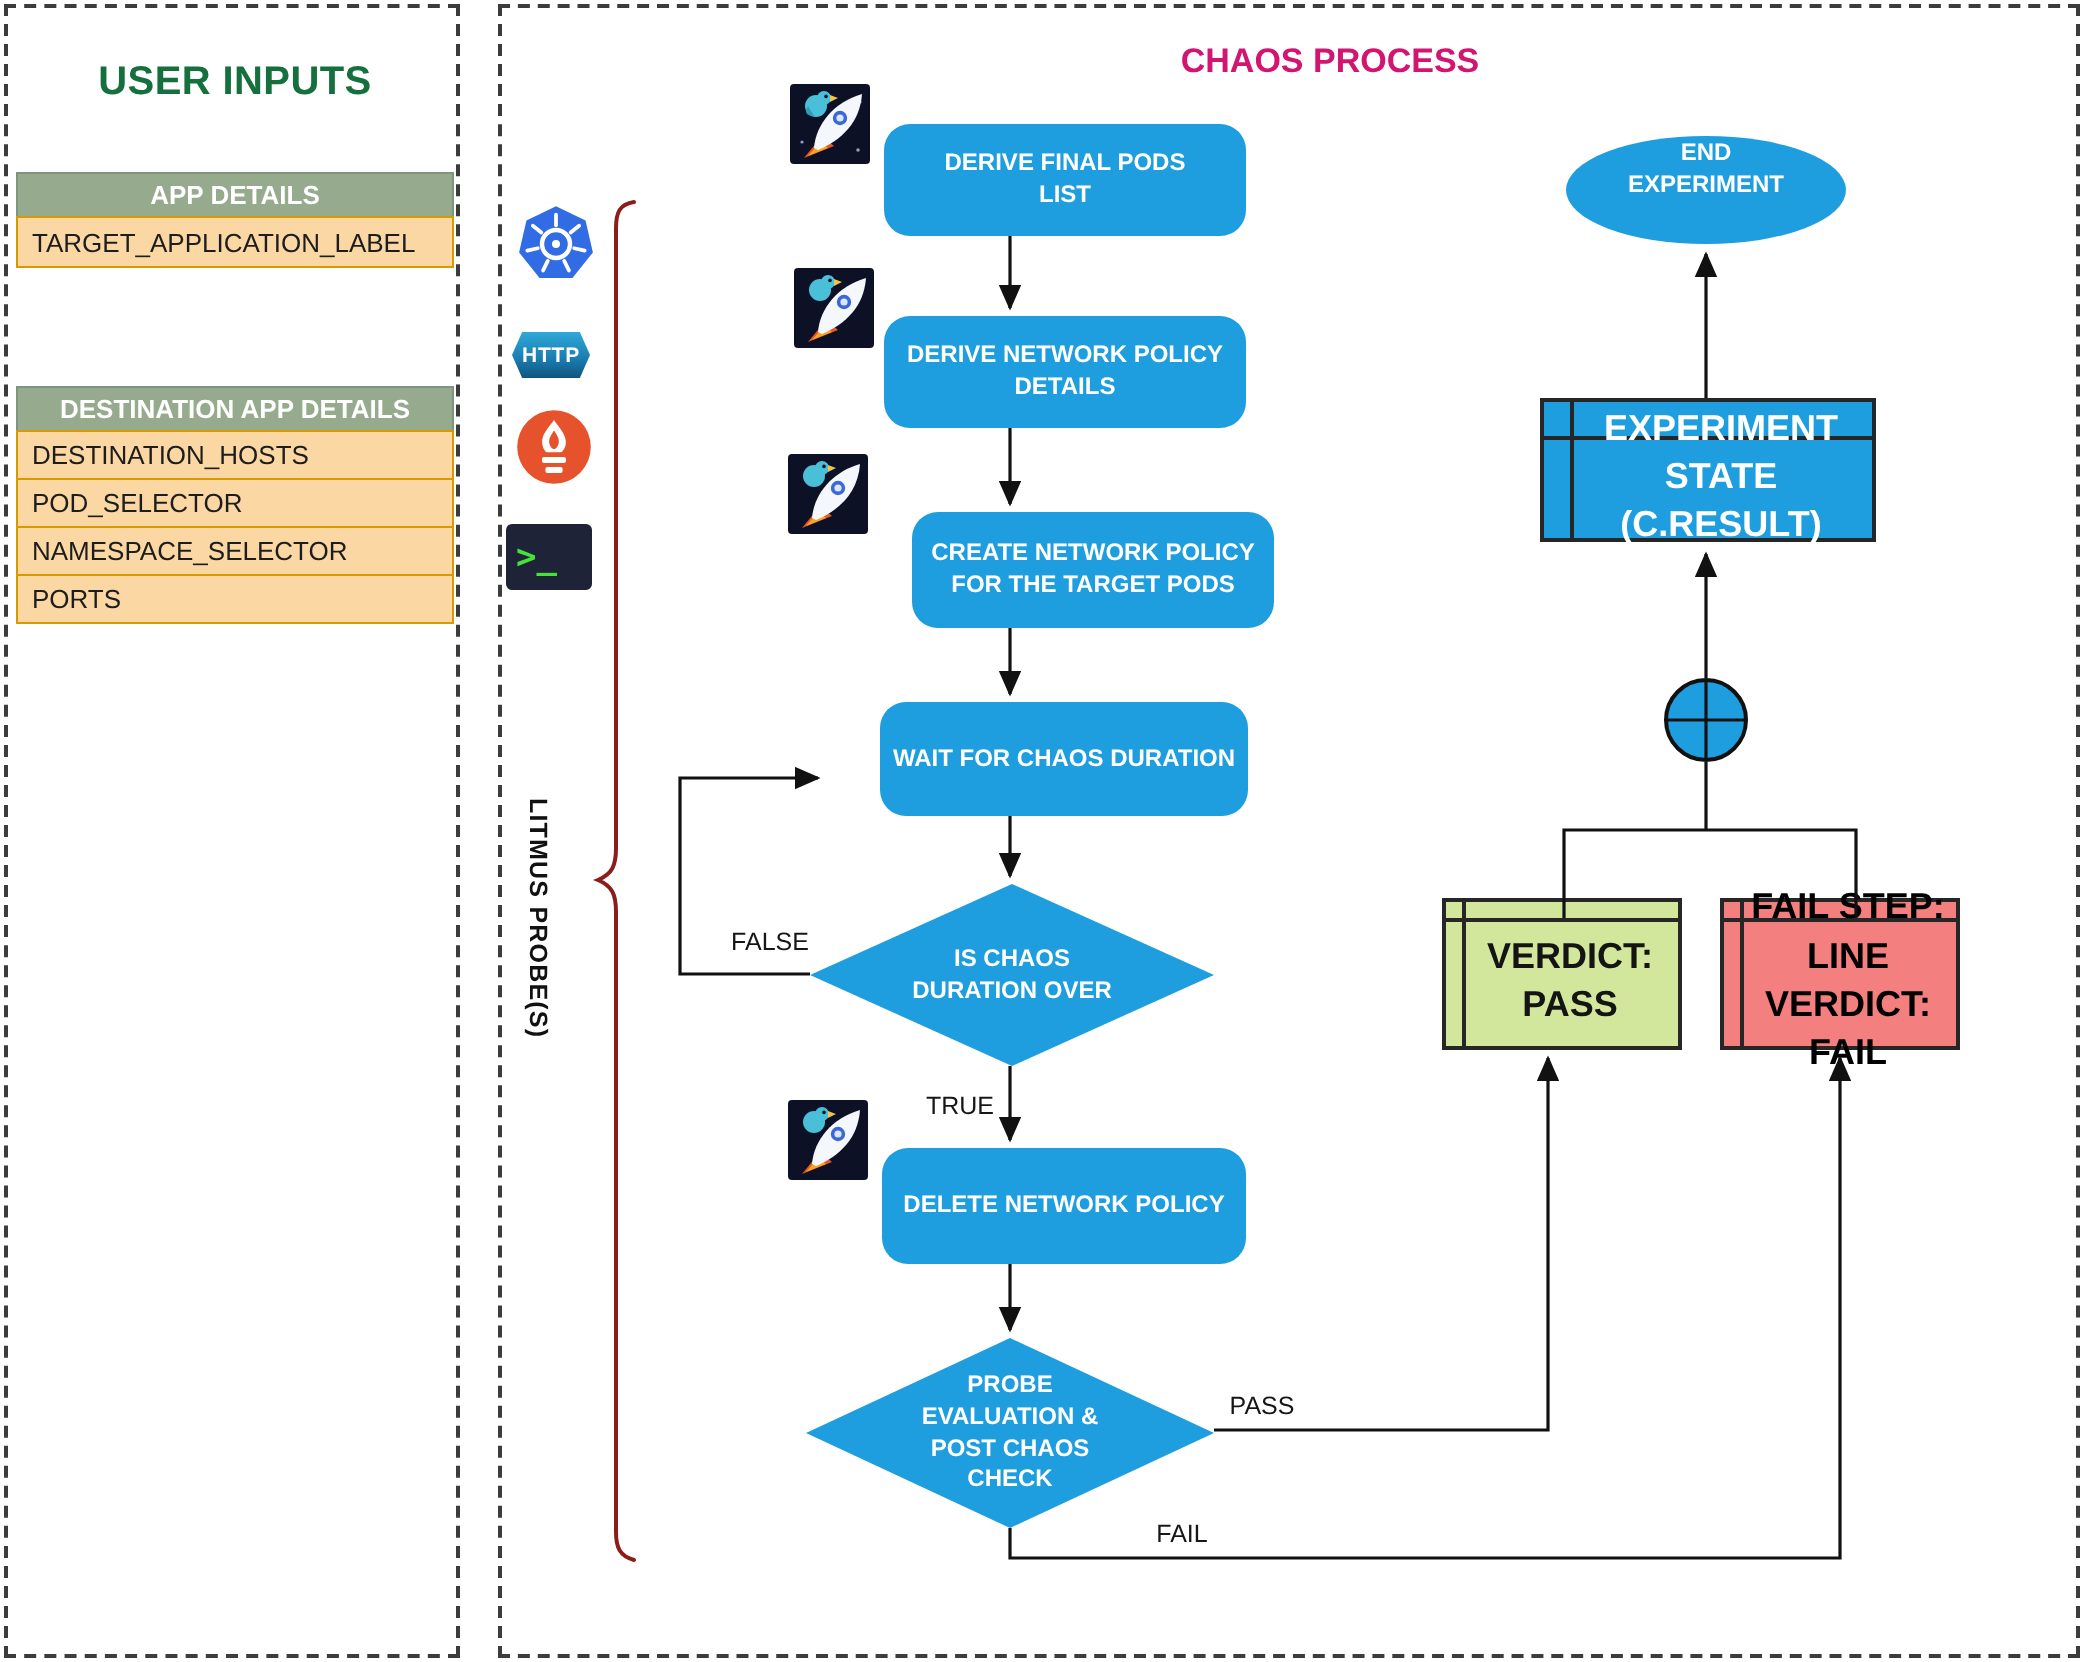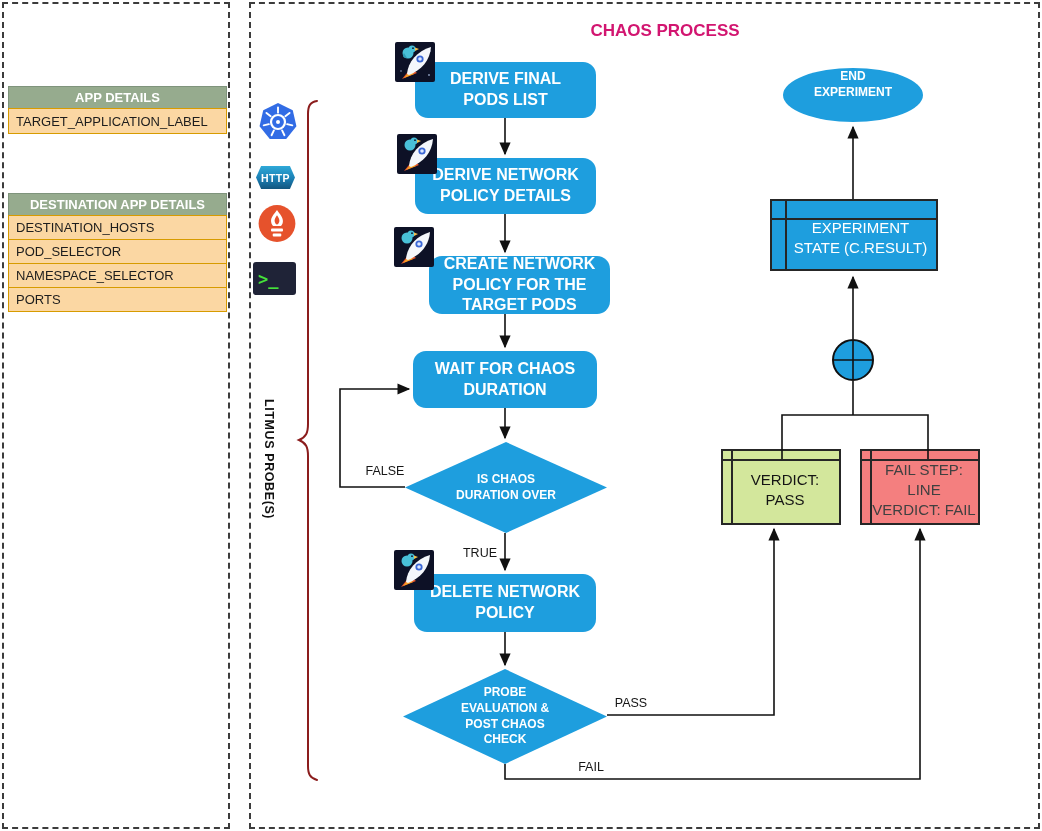--- a/index.html
+++ b/index.html
@@ -25,44 +25,44 @@
   .utable .trow {
     height:26px; margin-top:-1px; background:#fbd7a3; border:1px solid #d79b00;
     color:#1d1d1d; font-size:13px; display:flex; align-items:center; padding-left:7px;
   }
   .t-app  { top:86px; }
   .t-dest { top:170px;margin-top:23px; }
   .t-dest .trow { height:25px; }
 
   .node {
     position:absolute; background:#1e9ede; color:#fff; font-weight:bold;
-    font-size:16px; line-height:1.3; text-align:center; border-radius:13px;
-    display:flex; align-items:center; justify-content:center;
+    font-size:12px; line-height:1.3; text-align:center; border-radius:13px;
+    display:flex; align-items:center; justify-content:center;margin-left:27px;
   }
   .diamond {
     position:absolute; background:#1e9ede; color:#fff; font-weight:bold;
     font-size:12px; line-height:1.3; text-align:center;
     clip-path:polygon(50% 0,100% 50%,50% 100%,0 50%);
     display:flex; align-items:center; justify-content:center;
   }
   .ellipse {
     position:absolute; background:#1e9ede; color:#fff; font-weight:bold;
     font-size:12px; line-height:1.35; text-align:center; border-radius:50%;
     display:flex; justify-content:center;
   }
   .framebox {
-    position:absolute; border:2px solid #262626; font-weight:normal; font-size:15px;
+    position:absolute; border:2px solid #262626; font-weight:bold; font-size:18px;
     line-height:1.35; text-align:center;
     display:flex; align-items:center; justify-content:center;
   }
   .framebox .band-top { position:absolute; left:0; right:0; top:0; border-bottom:2px solid #262626; }
   .framebox .band-left { position:absolute; left:0; top:0; bottom:0; border-right:2px solid #262626; }
   .fb-blue  { background:#1e9ede; color:#fff; }
   .fb-green { background:#d3e79c; color:#141414; }
-  .fb-red   { background:#f47f7f; color:#404040; }
+  .fb-red   { background:#f47f7f; color:#000000; }
   .fb-label { position:relative; padding-top:6px; }
 
   .edge-label { position:absolute; font-size:12.5px; color:#161616; text-align:center; background:#fff; }
 
   .vlabel {
     position:absolute; left:262px; top:399px; writing-mode:vertical-rl;
     font-weight:bold; font-size:12.5px; color:#111; letter-spacing:.6px;
   }
 
   .probe-icon { position:absolute; display:flex; align-items:center; justify-content:center; }
@@ -80,20 +80,21 @@
   .rocket { position:absolute; width:42px; height:40px; }
   .overlay { position:absolute; left:0; top:0; width:1042px; height:831px; pointer-events:none; }
 </style>
 </head>
 <body>
 
 <div class="stage">
 
   <section class="panel panel-left"></section>
 
+  <h1 class="big-title title-user">USER INPUTS</h1>
 
   <div class="utable t-app">
     <div class="thead">APP DETAILS</div>
     <div class="trow">TARGET_APPLICATION_LABEL</div>
   </div>
 
   <div class="utable t-dest">
     <div class="thead">DESTINATION APP DETAILS</div>
     <div class="trow">DESTINATION_HOSTS</div>
     <div class="trow">POD_SELECTOR</div>

